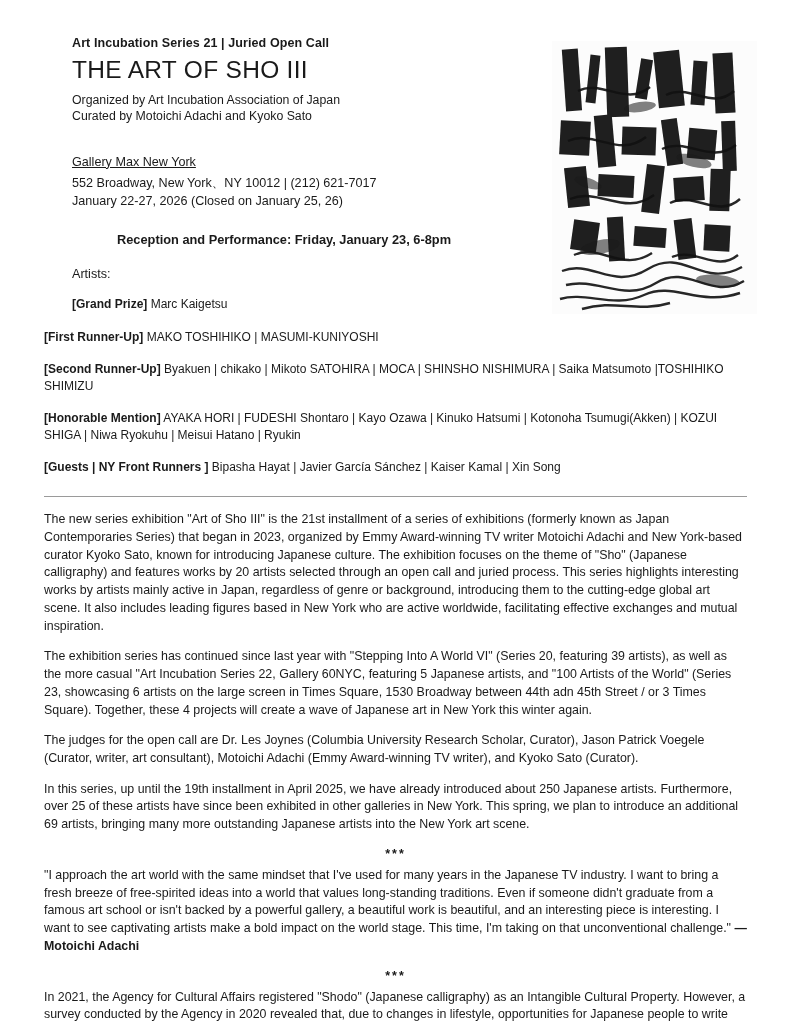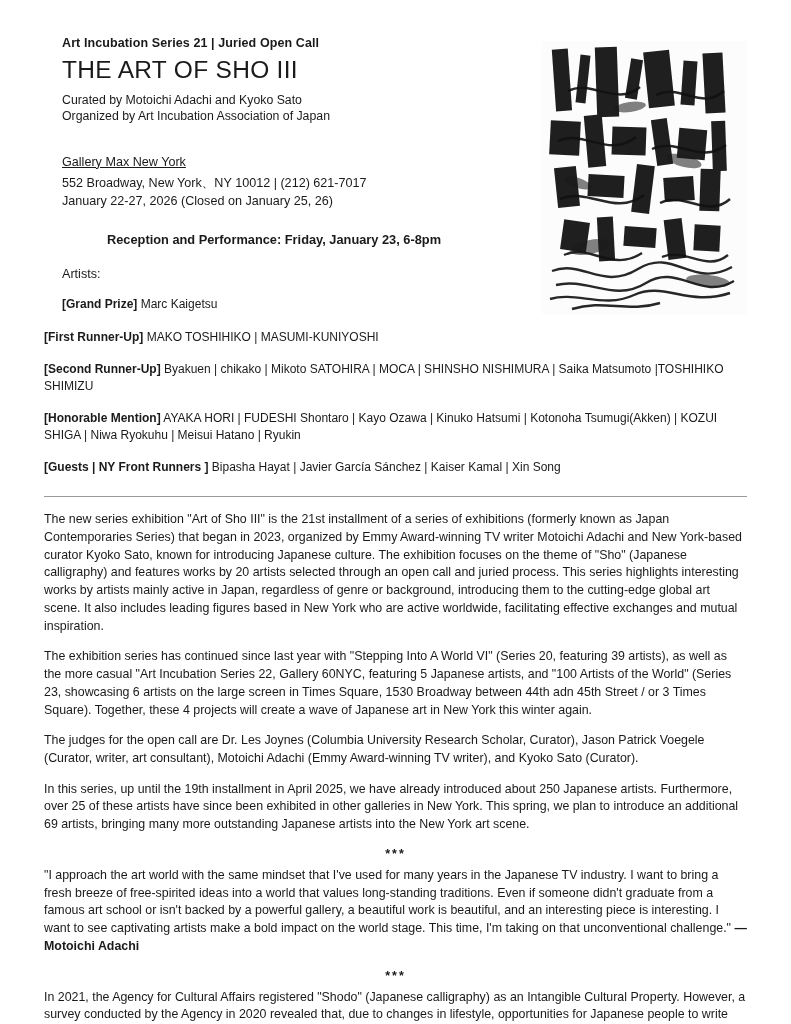--- a/index.html
+++ b/index.html
@@ -18,21 +18,21 @@
     position: relative;
     width: 791px;
     height: 1024px;
     box-sizing: border-box;
     padding: 36px 44px 0 44px;
   }
   .header-row {
     display: flex;
     flex-direction: row;
     align-items: flex-start;
-    justify-content: flex-end;
+    justify-content: space-between;
     margin-left: 28px;
   }
   .header-left {
     width: 480px;
     flex: 0 0 480px;
   }
   .series-line {
     font-size: 12.5px;
     font-weight: bold;
     letter-spacing: 0.1px;
@@ -113,22 +113,22 @@
 </style>
 </head>
 <body>
 
 <div class="page">
 
   <div class="header-row">
     <div class="header-left">
       <div class="series-line">Art Incubation Series 21 | Juried Open Call</div>
       <h1 class="main-title">THE ART OF SHO III</h1>
+      <div class="curated">Organized by Art Incubation Association of Japan</div>
       <div class="curated">Curated by Motoichi Adachi and Kyoko Sato</div>
-      <div class="curated">Organized by Art Incubation Association of Japan</div>
 
       <div class="venue-block">
         <div class="venue-name">Gallery Max New York</div>
         <div class="venue-line">552 Broadway, New York、NY 10012 | (212) 621-7017</div>
         <div class="venue-line">January 22-27, 2026 (Closed on January 25, 26)</div>
       </div>
 
       <div class="reception">Reception and Performance: Friday, January 23, 6-8pm</div>
       <div class="artists-label">Artists:</div>
 

